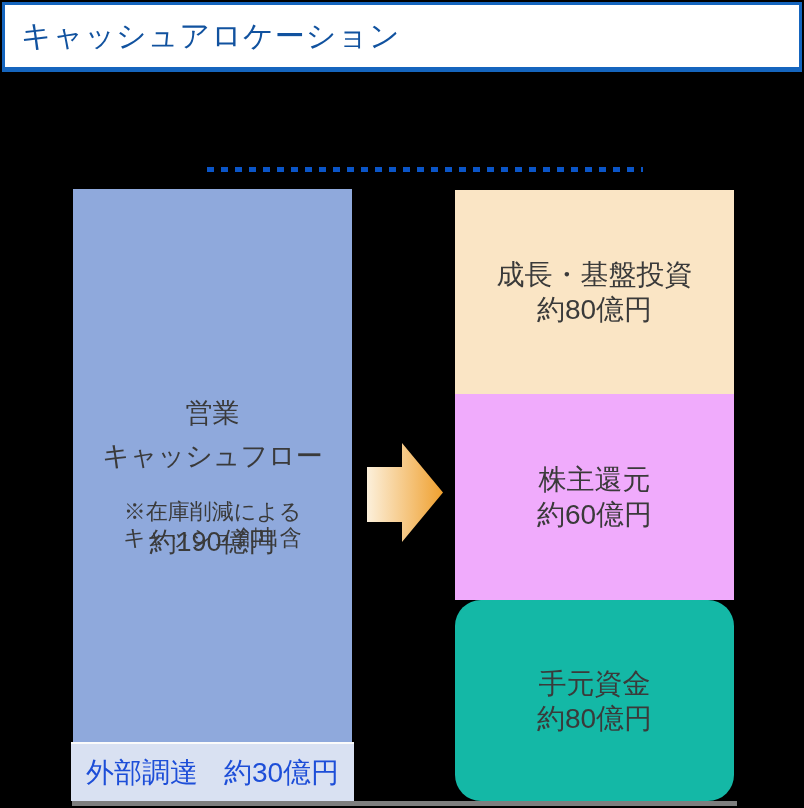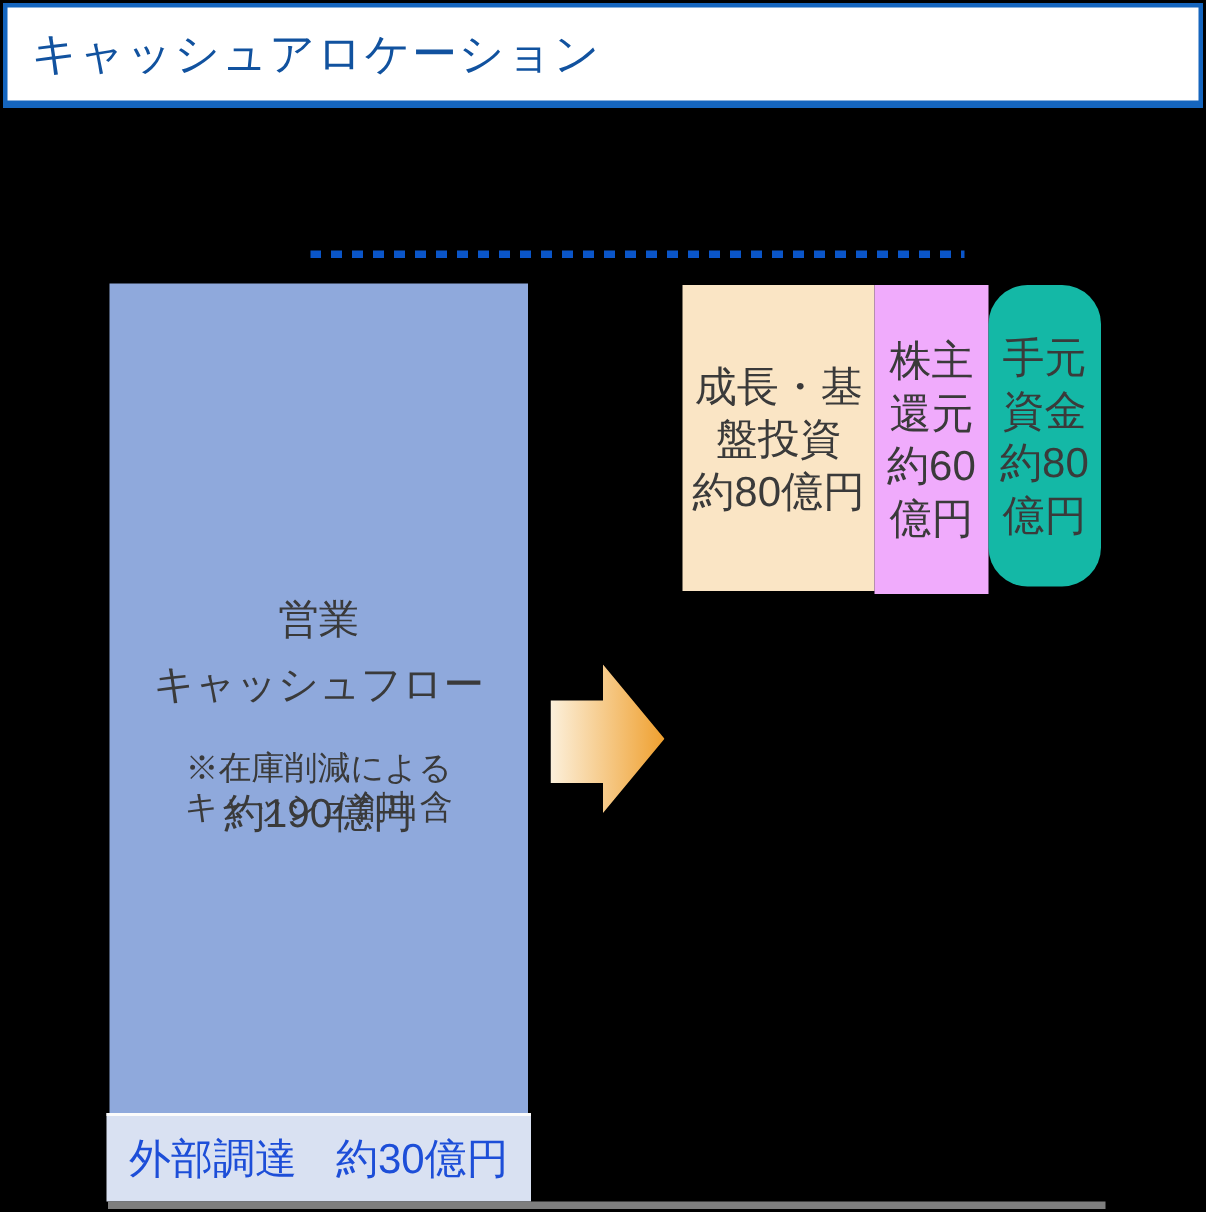--- a/index.html
+++ b/index.html
@@ -43,21 +43,21 @@
     display:flex; align-items:center; justify-content:center; gap:26px;
     font-size:28px; color:#1d4ed8;
   }
 
   
   .flow-arrow { position:absolute; left:367px; top:443px; width:76px; height:99px; }
 
   
   .bar-out {
     position:absolute; left:455px; top:190px; width:279px;
-    display:flex; 
+    display:flex; flex-direction:column;
   }
   .seg {
     display:flex; flex-direction:column; align-items:center; justify-content:center;
     text-align:center; font-size:28px; line-height:35px; color:#3A3A3A;
   }
   .seg-growth  { height:204px; background:#FAE5C5; }
   .seg-return  { height:206px; background:#f0abfc; }
   .seg-cash    { height:201px; background:#14b8a6;border-radius:26px; }
 
   

